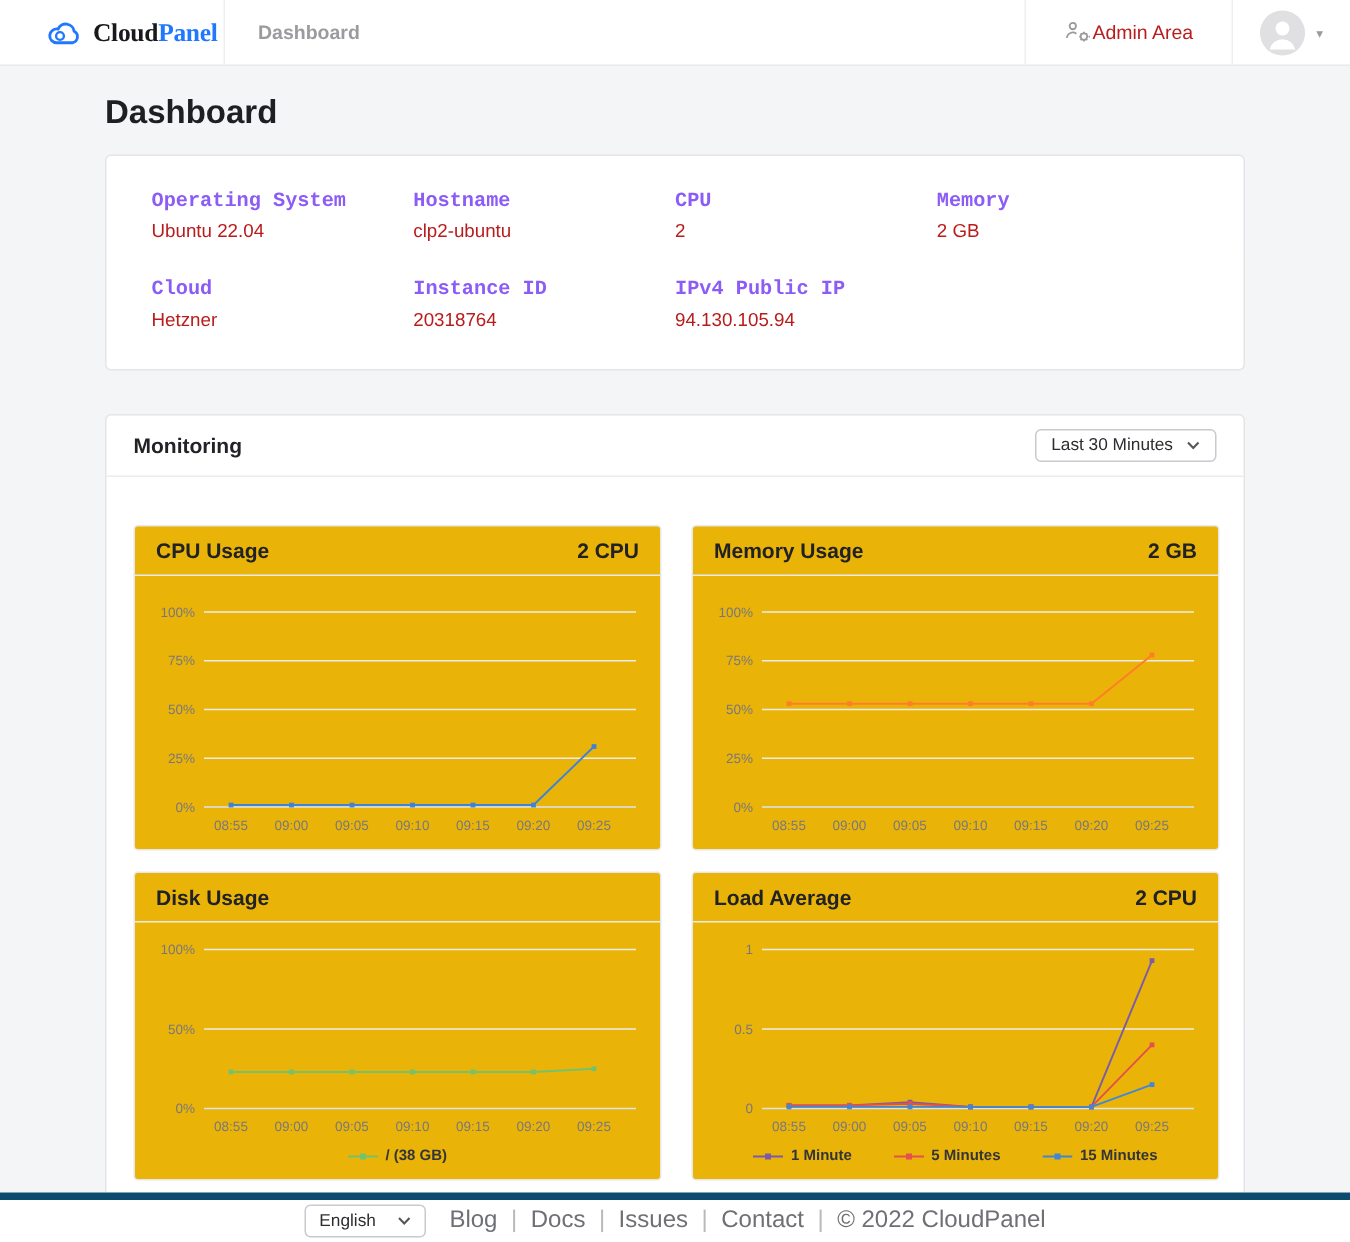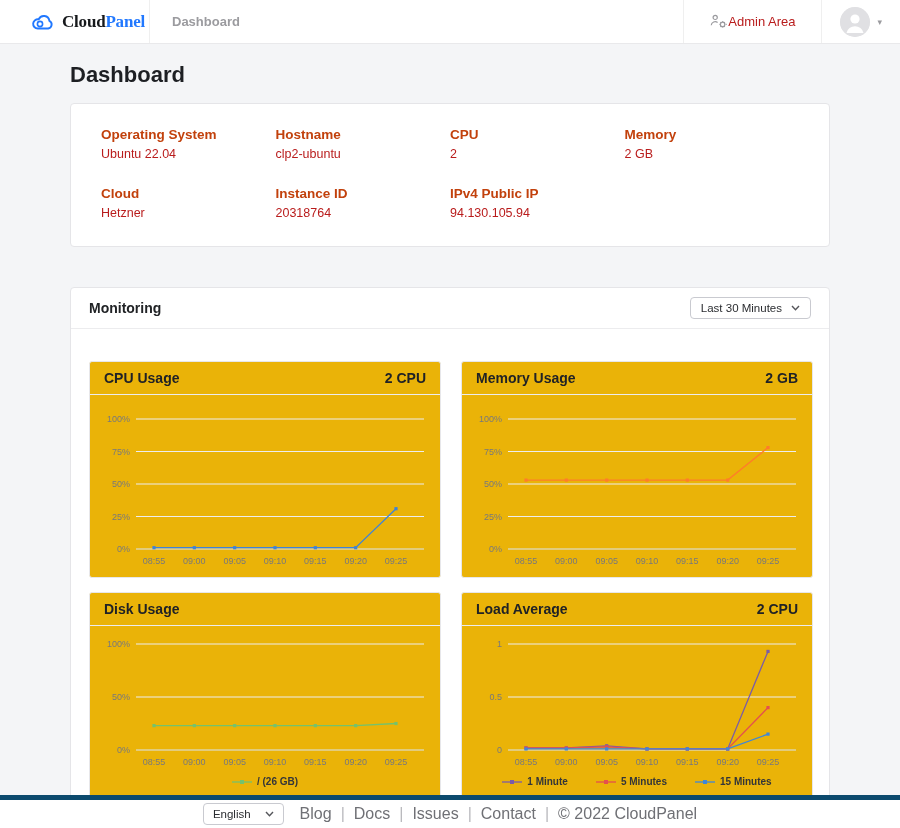--- a/index.html
+++ b/index.html
@@ -26,24 +26,24 @@
   .caret { color:#9b9b9f; font-size:9px; }
 
   
   .main { height:751px; padding:0 70px; overflow:hidden; }
   .page-title { font-size:22px; font-weight:700; color:#1d1f23; padding-top:18px; }
 
   .card { background:#fff; border:1px solid #e5e5e8; border-radius:4px; }
 
   .info-card { margin-top:15px; padding:23px 30px 26px;
     display:grid; grid-template-columns:repeat(4,1fr); row-gap:25px; }
-  .info-label { font-size:13.5px; font-weight:700; color:#c2410c; }
+  .info-label { font-size:13.5px; font-weight:700; color:#8b5cf6;font-family:Liberation Mono, monospace; }
   .info-value { font-size:12.5px; color:#b91c1c; margin-top:5px; }
 
-  .monitoring-card { margin-top:40px; }
+  .monitoring-card { margin-top:29px; }
   .mon-header { display:flex; justify-content:space-between; align-items:center;
     padding:9px 18px; border-bottom:1px solid #ececee; }
   .mon-title { font-size:14px; font-weight:700; }
   .select-btn { display:inline-flex; align-items:center; gap:9px; background:#fff;
     border:1px solid #c9cad0; border-radius:4px; padding:4px 10px;
     font-size:11.5px; color:#2b2d31; font-family:inherit; cursor:pointer; }
   .mon-body { padding:32px 18px 16px; display:grid;
     grid-template-columns:1fr 1fr; gap:14px 20px; }
 
   .chart-card { border:1px solid #e7e7ea; border-radius:3px; background:#eab308; }
@@ -255,21 +255,21 @@
               <rect x="215.73333333333335" y="94.02000000000001" width="3.2" height="3.2" fill="#74c26d"></rect>
               <rect x="256.06666666666666" y="94.02000000000001" width="3.2" height="3.2" fill="#74c26d"></rect>
               <rect x="296.4" y="91.9" width="3.2" height="3.2" fill="#74c26d"></rect>
             </svg>
           <div class="legend-row">
               <span class="legend-item">
                 <svg width="20" height="8">
           <line x1="0" y1="4" x2="20" y2="4" stroke="#74c26d" stroke-width="1.3"></line>
           <rect x="8" y="2" width="4" height="4" fill="#74c26d"></rect>
                 </svg>
-                <span>/ (26 GB)</span>
+                <span>/ (38 GB)</span>
               </span>
             </div>
         </div>
       </div>
 
       <div class="chart-card">
         <div class="chart-head">
           <span class="chart-title">Load Average</span>
           <span class="chart-annot">2 CPU</span>
         </div>

